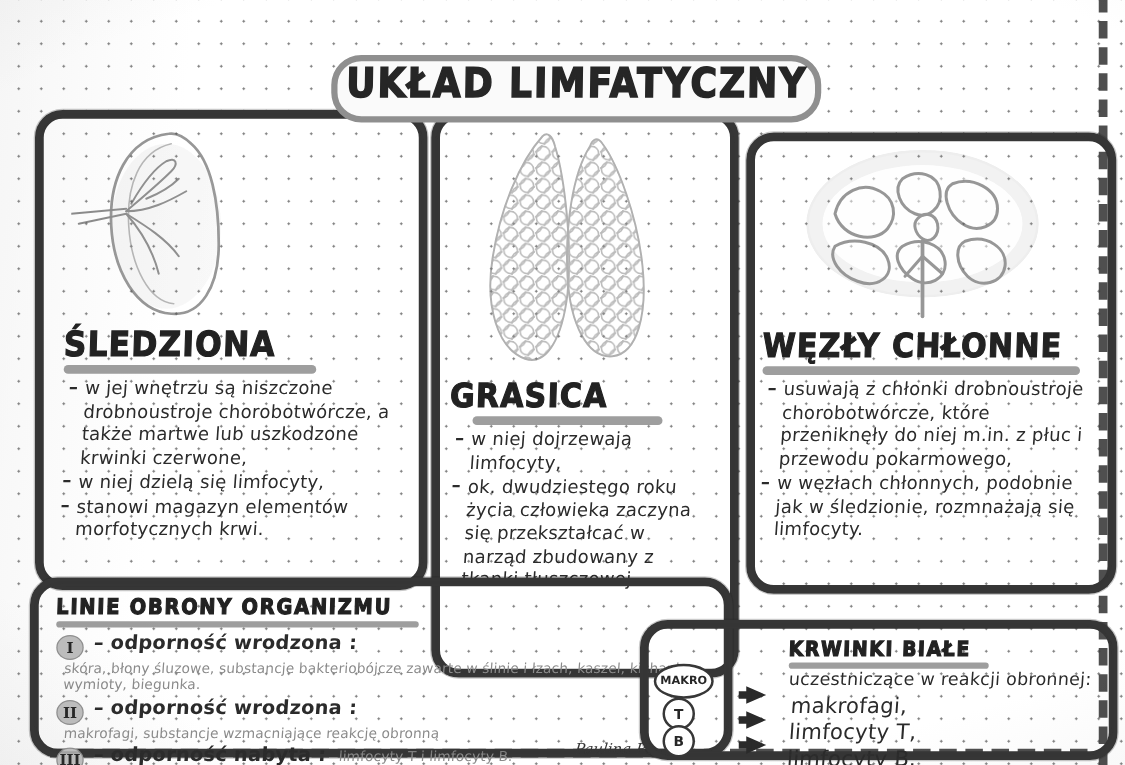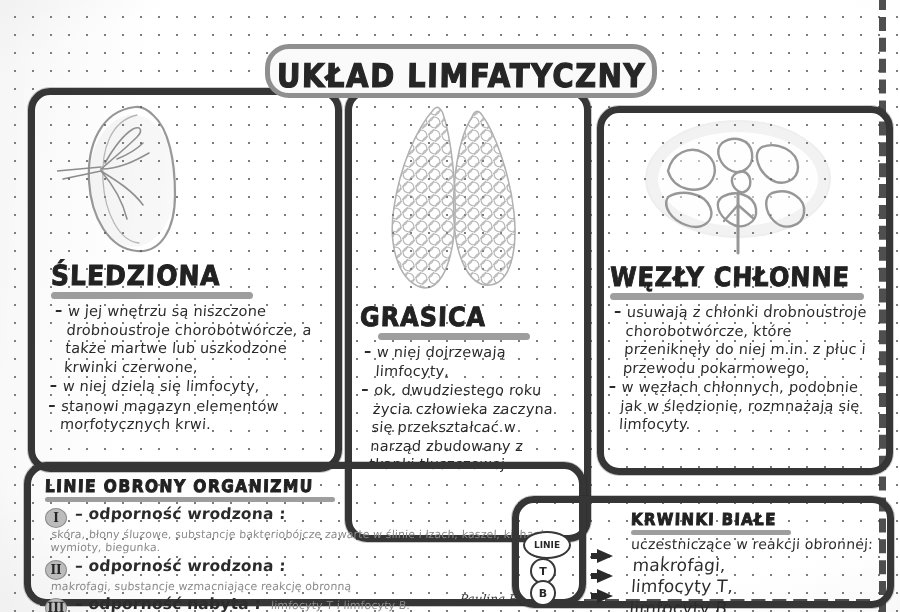--- a/index.html
+++ b/index.html
@@ -48,21 +48,21 @@
     content:"";position:absolute;inset:-4px;border:2px solid rgba(55,55,55,.18);
     border-radius:24px;pointer-events:none;
   }
 
   
   #title-banner{
     position:absolute;left:265px;top:44px;width:382px;height:44px;
     border:5px solid #8e8e8c;
     border-radius:24px;
     background:#f4f4f1;
-    display:flex;align-items:flex-end;justify-content:center;
+    display:flex;align-items:flex-start;justify-content:center;
     z-index:6;
   }
   #title-text{
     font-family:"DejaVu Sans", sans-serif;
     font-weight:bold;font-size:29px;letter-spacing:1.5px;
     color:#2a2a2a;
     -webkit-text-stroke:1.1px #2a2a2a;
     transform:scaleY(1.12) skewX(-1deg);
     white-space:nowrap;
   }
@@ -276,21 +276,21 @@
       <div>limfocyty T,</div>
       <div>limfocyty B.</div>
     </div>
   </div>
   <div class="arrow" style="left:78px;top:46px;"></div>
   <div class="arrow" style="left:78px;top:66px;"></div>
   <div class="arrow" style="left:78px;top:86px;"></div>
 </div>
 
 <div class="token" style="left:523px;top:531px;width:44px;height:24px;border-radius:50%;font-size:9px;">
-  <span>LINIE</span>
+  <span>MAKRO</span>
 </div>
 <div class="token" style="left:530px;top:558px;width:22px;height:22px;font-size:11px;">
   <span>T</span>
 </div>
 <div class="token" style="left:530px;top:580px;width:22px;height:22px;font-size:11px;">
   <span>B</span>
 </div>
 
 <div id="signature">Paulina R.</div>
 

